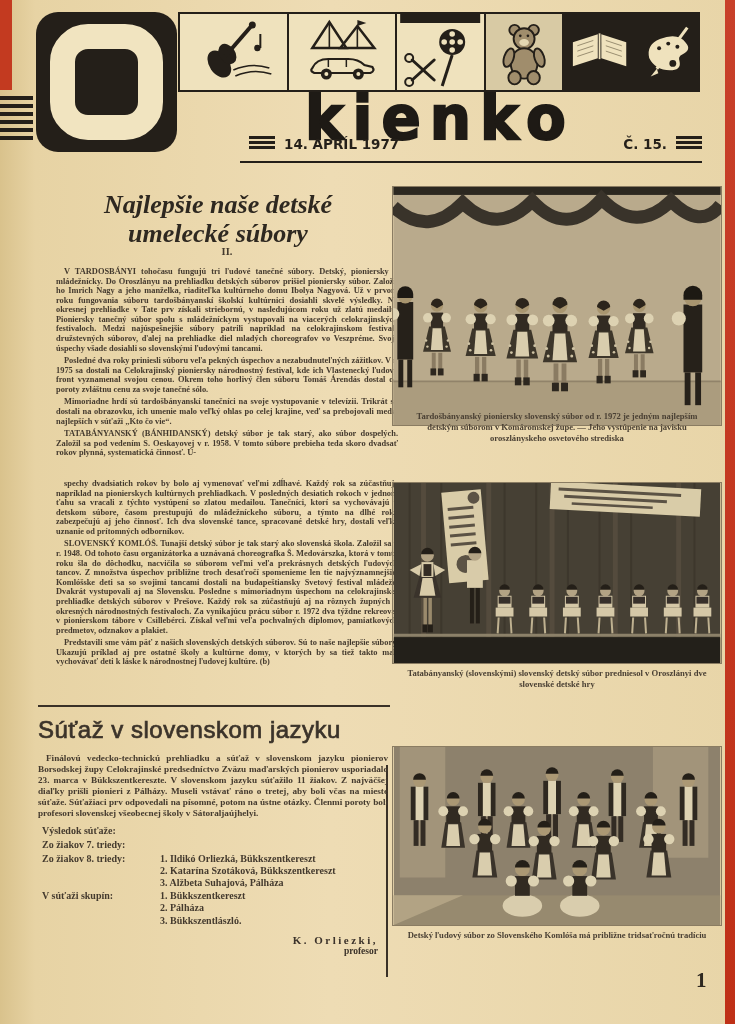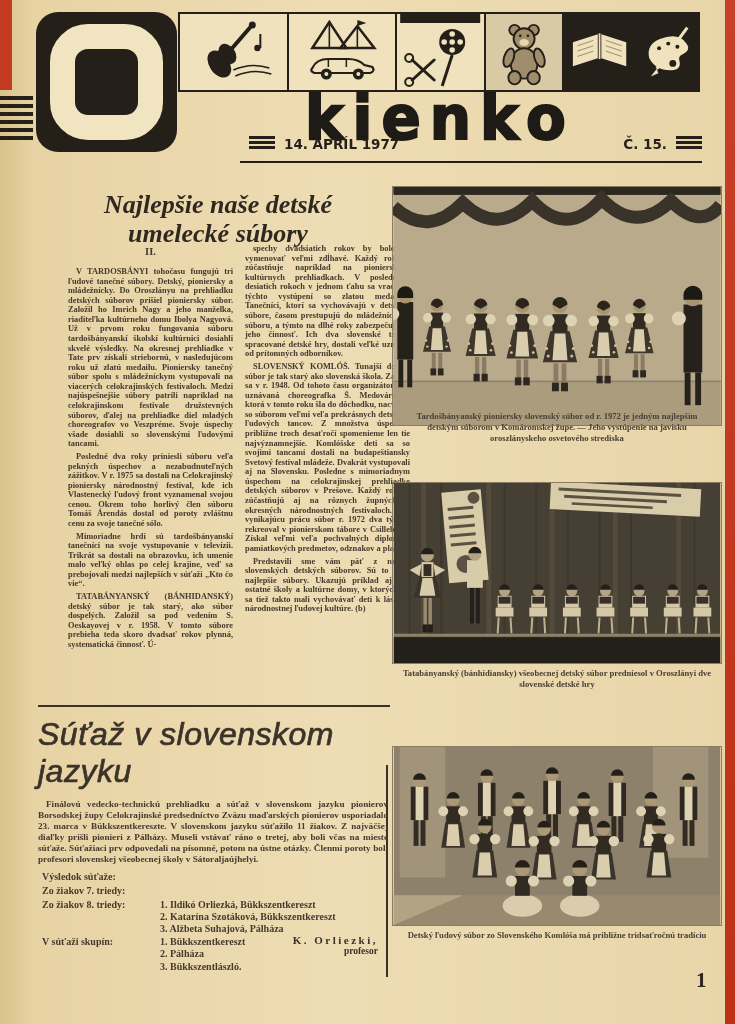--- a/index.html
+++ b/index.html
@@ -30,35 +30,35 @@
     font-family:"DejaVu Sans",sans-serif;font-weight:bold;font-size:13.5px;color:#241f19;}
   .mini-stripes{display:inline-block;width:26px;height:13px;
     background:repeating-linear-gradient(#241f19 0 2.5px,transparent 2.5px 5px);}
   .date-left span{margin-left:9px;}
   .date-right .mini-stripes{margin-left:9px;}
   .date-left,.date-right{display:flex;align-items:flex-start;}
   .mast-rule{left:240px;top:161px;width:462px;height:2px;background:#241f19;}
   
   .article-title{left:44px;top:190px;width:348px;text-align:center;font-style:italic;font-weight:bold;
     font-size:26px;line-height:1.12;color:#2e2820;}
-  .columns{left:68px;top:244px;width:342px;height:458px;display:flex;gap:12px;overflow:hidden;}
+  .columns{left:56px;top:244px;width:342px;height:458px;display:flex;gap:12px;overflow:hidden;flex-direction:column;}
   .col{flex:1;text-align:justify;font-size:8.4px;line-height:1.14;font-weight:bold;color:#443a2e;}
   .col p{margin:0 0 3px;text-indent:8px;}
   .part-label{text-align:center;font-size:10.5px;margin:2px 0 9px;font-weight:bold;}
   
   .photo{left:392px;width:330px;border:1px solid #8a7c62;box-sizing:border-box;}
   .photo svg{display:block;width:100%;height:100%;}
   .caption{left:392px;width:330px;text-align:center;font-size:8.6px;line-height:1.3;
     color:#4a4034;font-weight:bold;padding:0 8px;box-sizing:border-box;}
   
   .contest-rule-top{left:38px;top:705px;width:352px;height:2px;background:#3a3127;}
   .contest-rule-right{left:386px;top:765px;width:2px;height:212px;background:#3a3127;}
   .contest{left:38px;top:708px;width:350px;height:300px;}
   .contest h2{margin:8px 0 9px;font-family:"Liberation Sans",sans-serif;font-weight:normal;
-    -webkit-text-stroke:0.7px #3b332a;font-size:32px;letter-spacing:0.5px;color:#3b332a;font-style:italic;}
+    -webkit-text-stroke:0.7px #3b332a;font-size:24px;letter-spacing:0.5px;color:#3b332a;}
   .contest-body{margin:0;text-align:justify;font-size:9.2px;line-height:1.2;font-weight:bold;
     color:#443a2e;text-indent:8px;}
   .results{margin-top:6px;font-size:10px;line-height:1.22;font-weight:bold;color:#443a2e;}
   .results-heading{margin:0 0 2px 4px;}
   .result-row{display:flex;margin-bottom:1px;}
   .result-label{width:122px;flex:none;padding-left:4px;box-sizing:border-box;}
   .result-items div{white-space:nowrap;}
   .signature{position:absolute;right:10px;top:226px;text-align:right;font-weight:bold;color:#3b322a;}
   .sig-name{font-size:11px;letter-spacing:2.5px;}
   .sig-role{font-size:9.5px;}
@@ -316,21 +316,21 @@
       </g>
       <g transform="translate(82,142)">
         <rect x="-5" y="-36" width="4" height="36" fill="#241f18"></rect>
         <rect x="1" y="-36" width="4" height="36" fill="#241f18"></rect>
         <rect x="-8" y="-64" width="16" height="28" fill="#d8cba9"></rect>
         <circle cx="0" cy="-70" r="6.5" fill="#b3a384"></circle>
         <path d="M-6.5 -71 A6.5 6.5 0 0 1 6.5 -71 Z" fill="#241f18"></path>
       </g>
     </svg>
   </figure>
-  <div class="abs caption" style="top:668px;">Tatabányanský (bánhidiansky) všeobecnej detský súbor predniesol v Oroszlányi dve slovenské detské hry</div>
+  <div class="abs caption" style="top:668px;">Tatabányanský (slovenskými) slovenský detský súbor predniesol v Oroszlányi dve slovenské detské hry</div>
 
   <figure class="abs photo" style="top:746px;height:180px;margin:0;">
     <svg viewBox="0 0 330 180">
       <defs>
         <g id="p3b">
           <rect x="-9" y="-60" width="18" height="34" fill="#ddd2b2"></rect>
           <rect x="-9" y="-60" width="5" height="34" fill="#2e2820"></rect>
           <rect x="4" y="-60" width="5" height="34" fill="#2e2820"></rect>
           <rect x="-6" y="-26" width="5" height="26" fill="#332c24"></rect>
           <rect x="1" y="-26" width="5" height="26" fill="#332c24"></rect>

